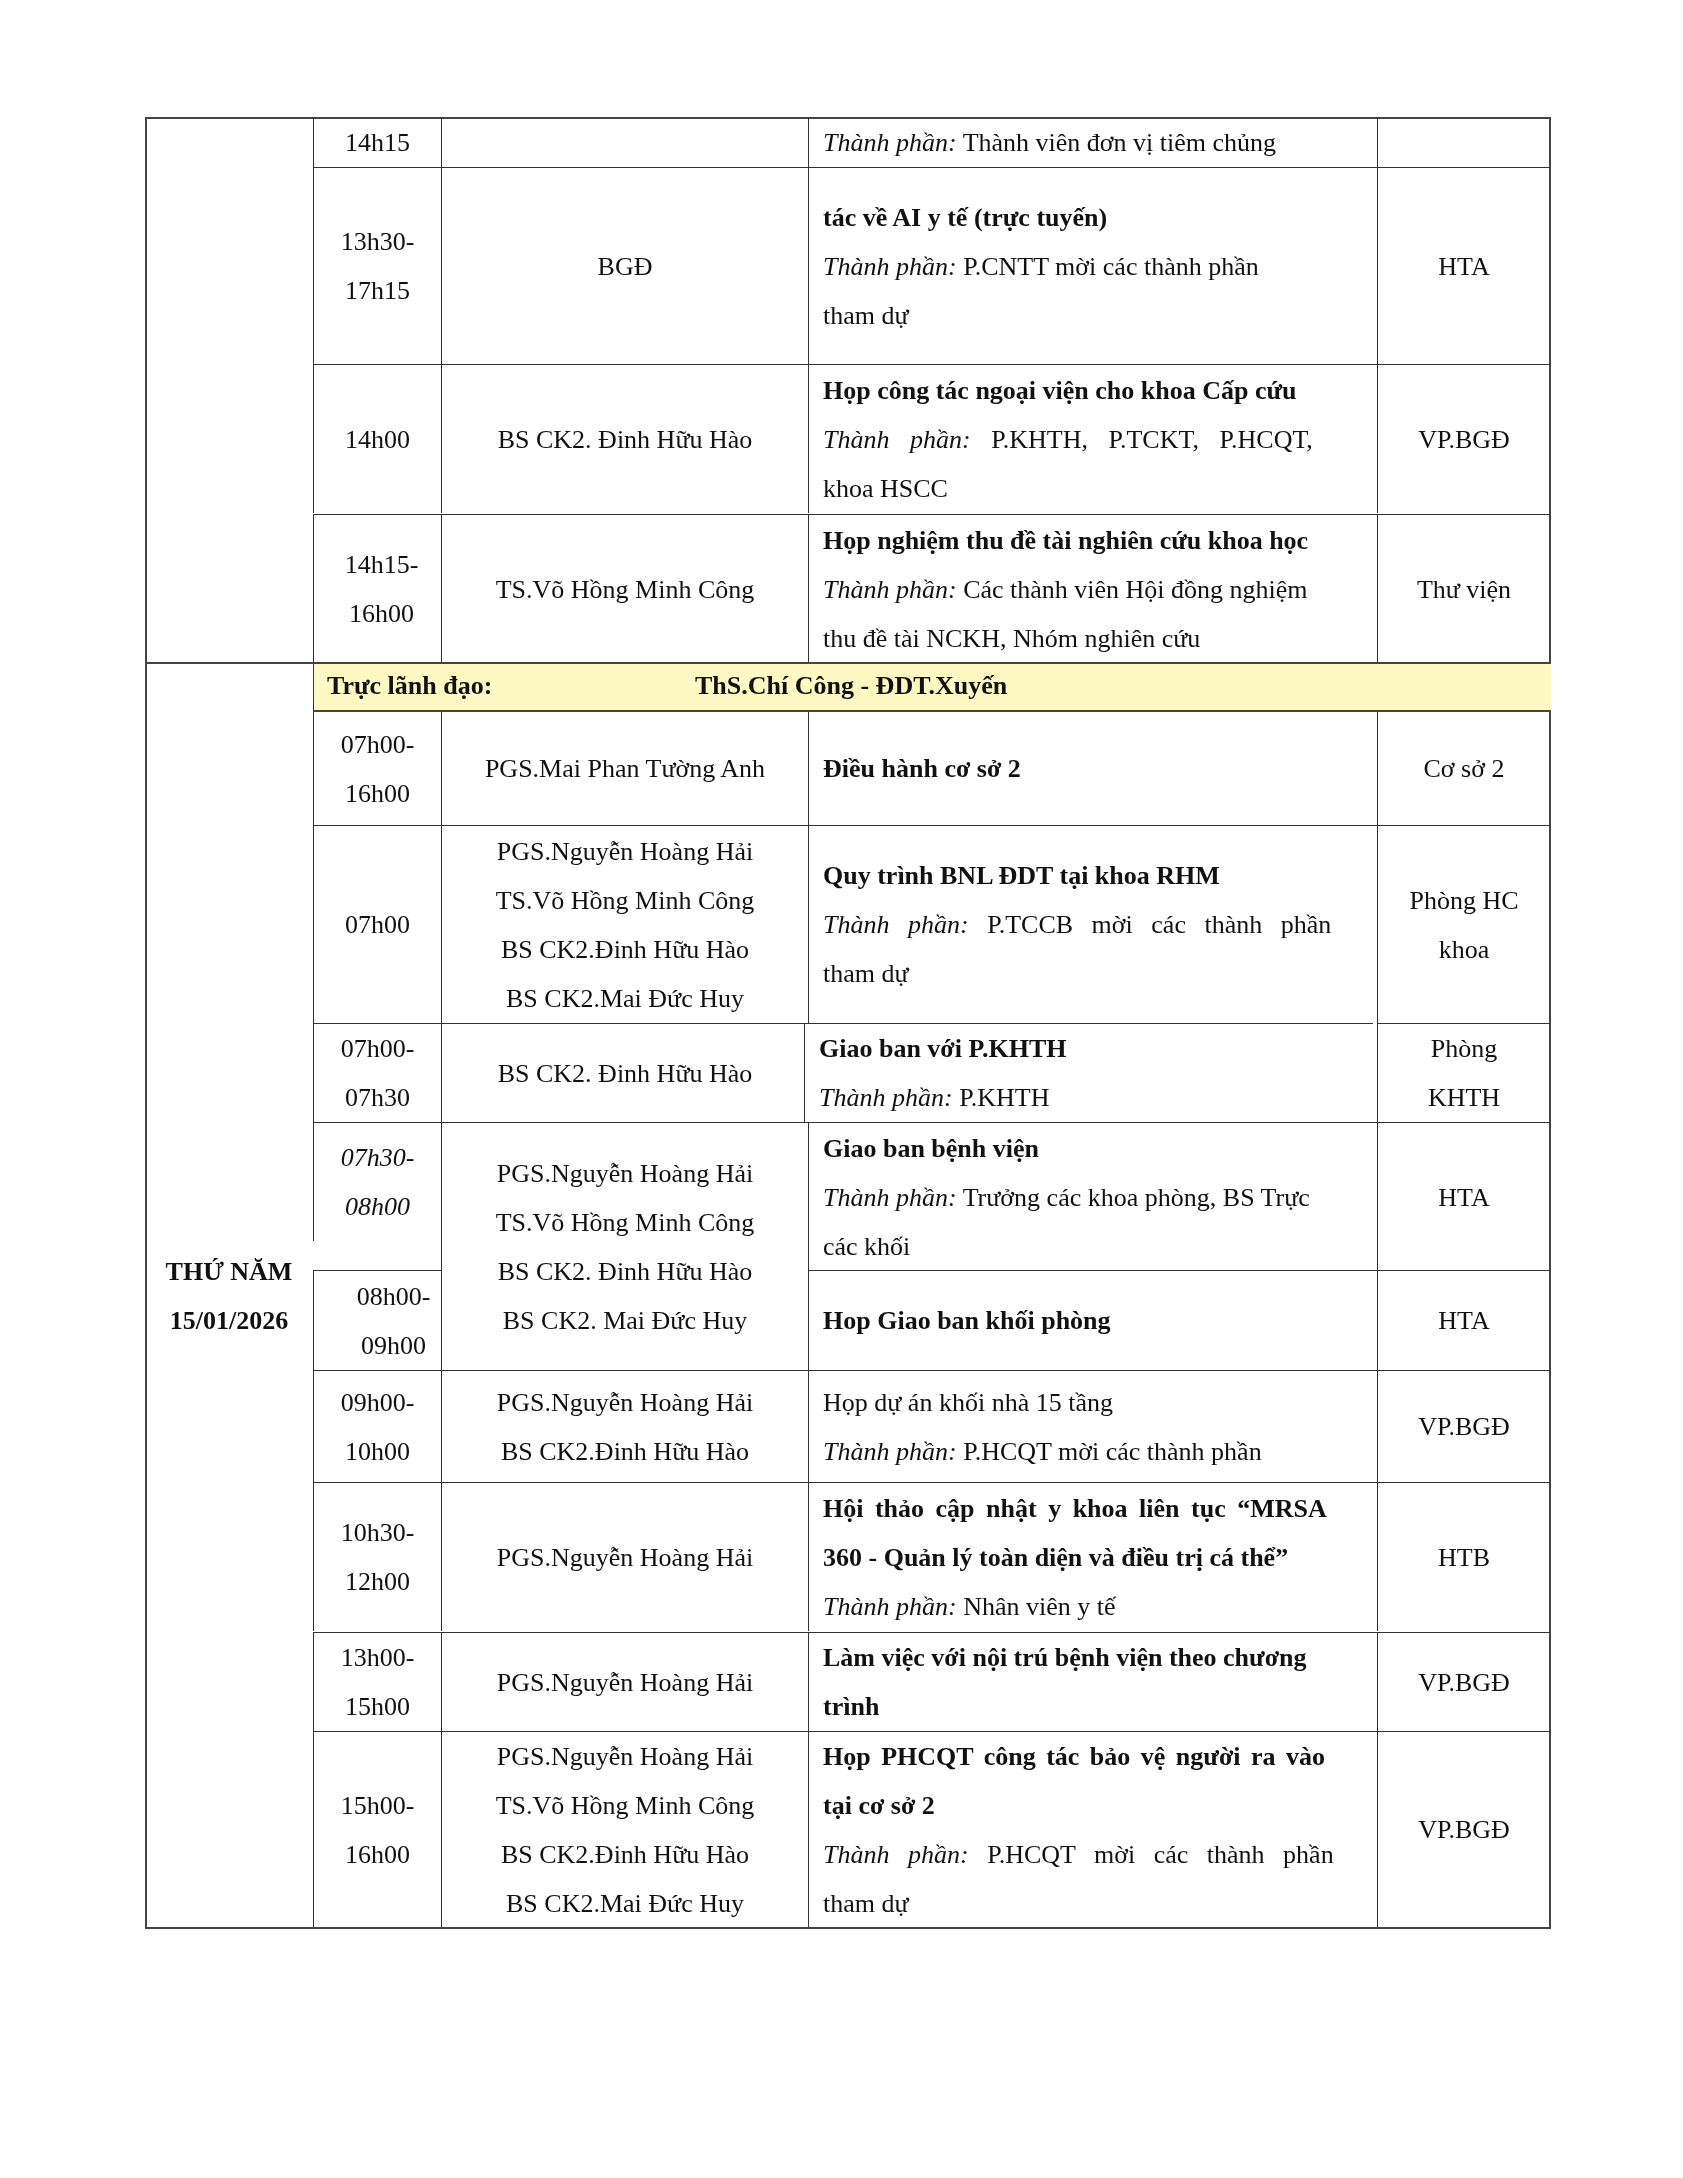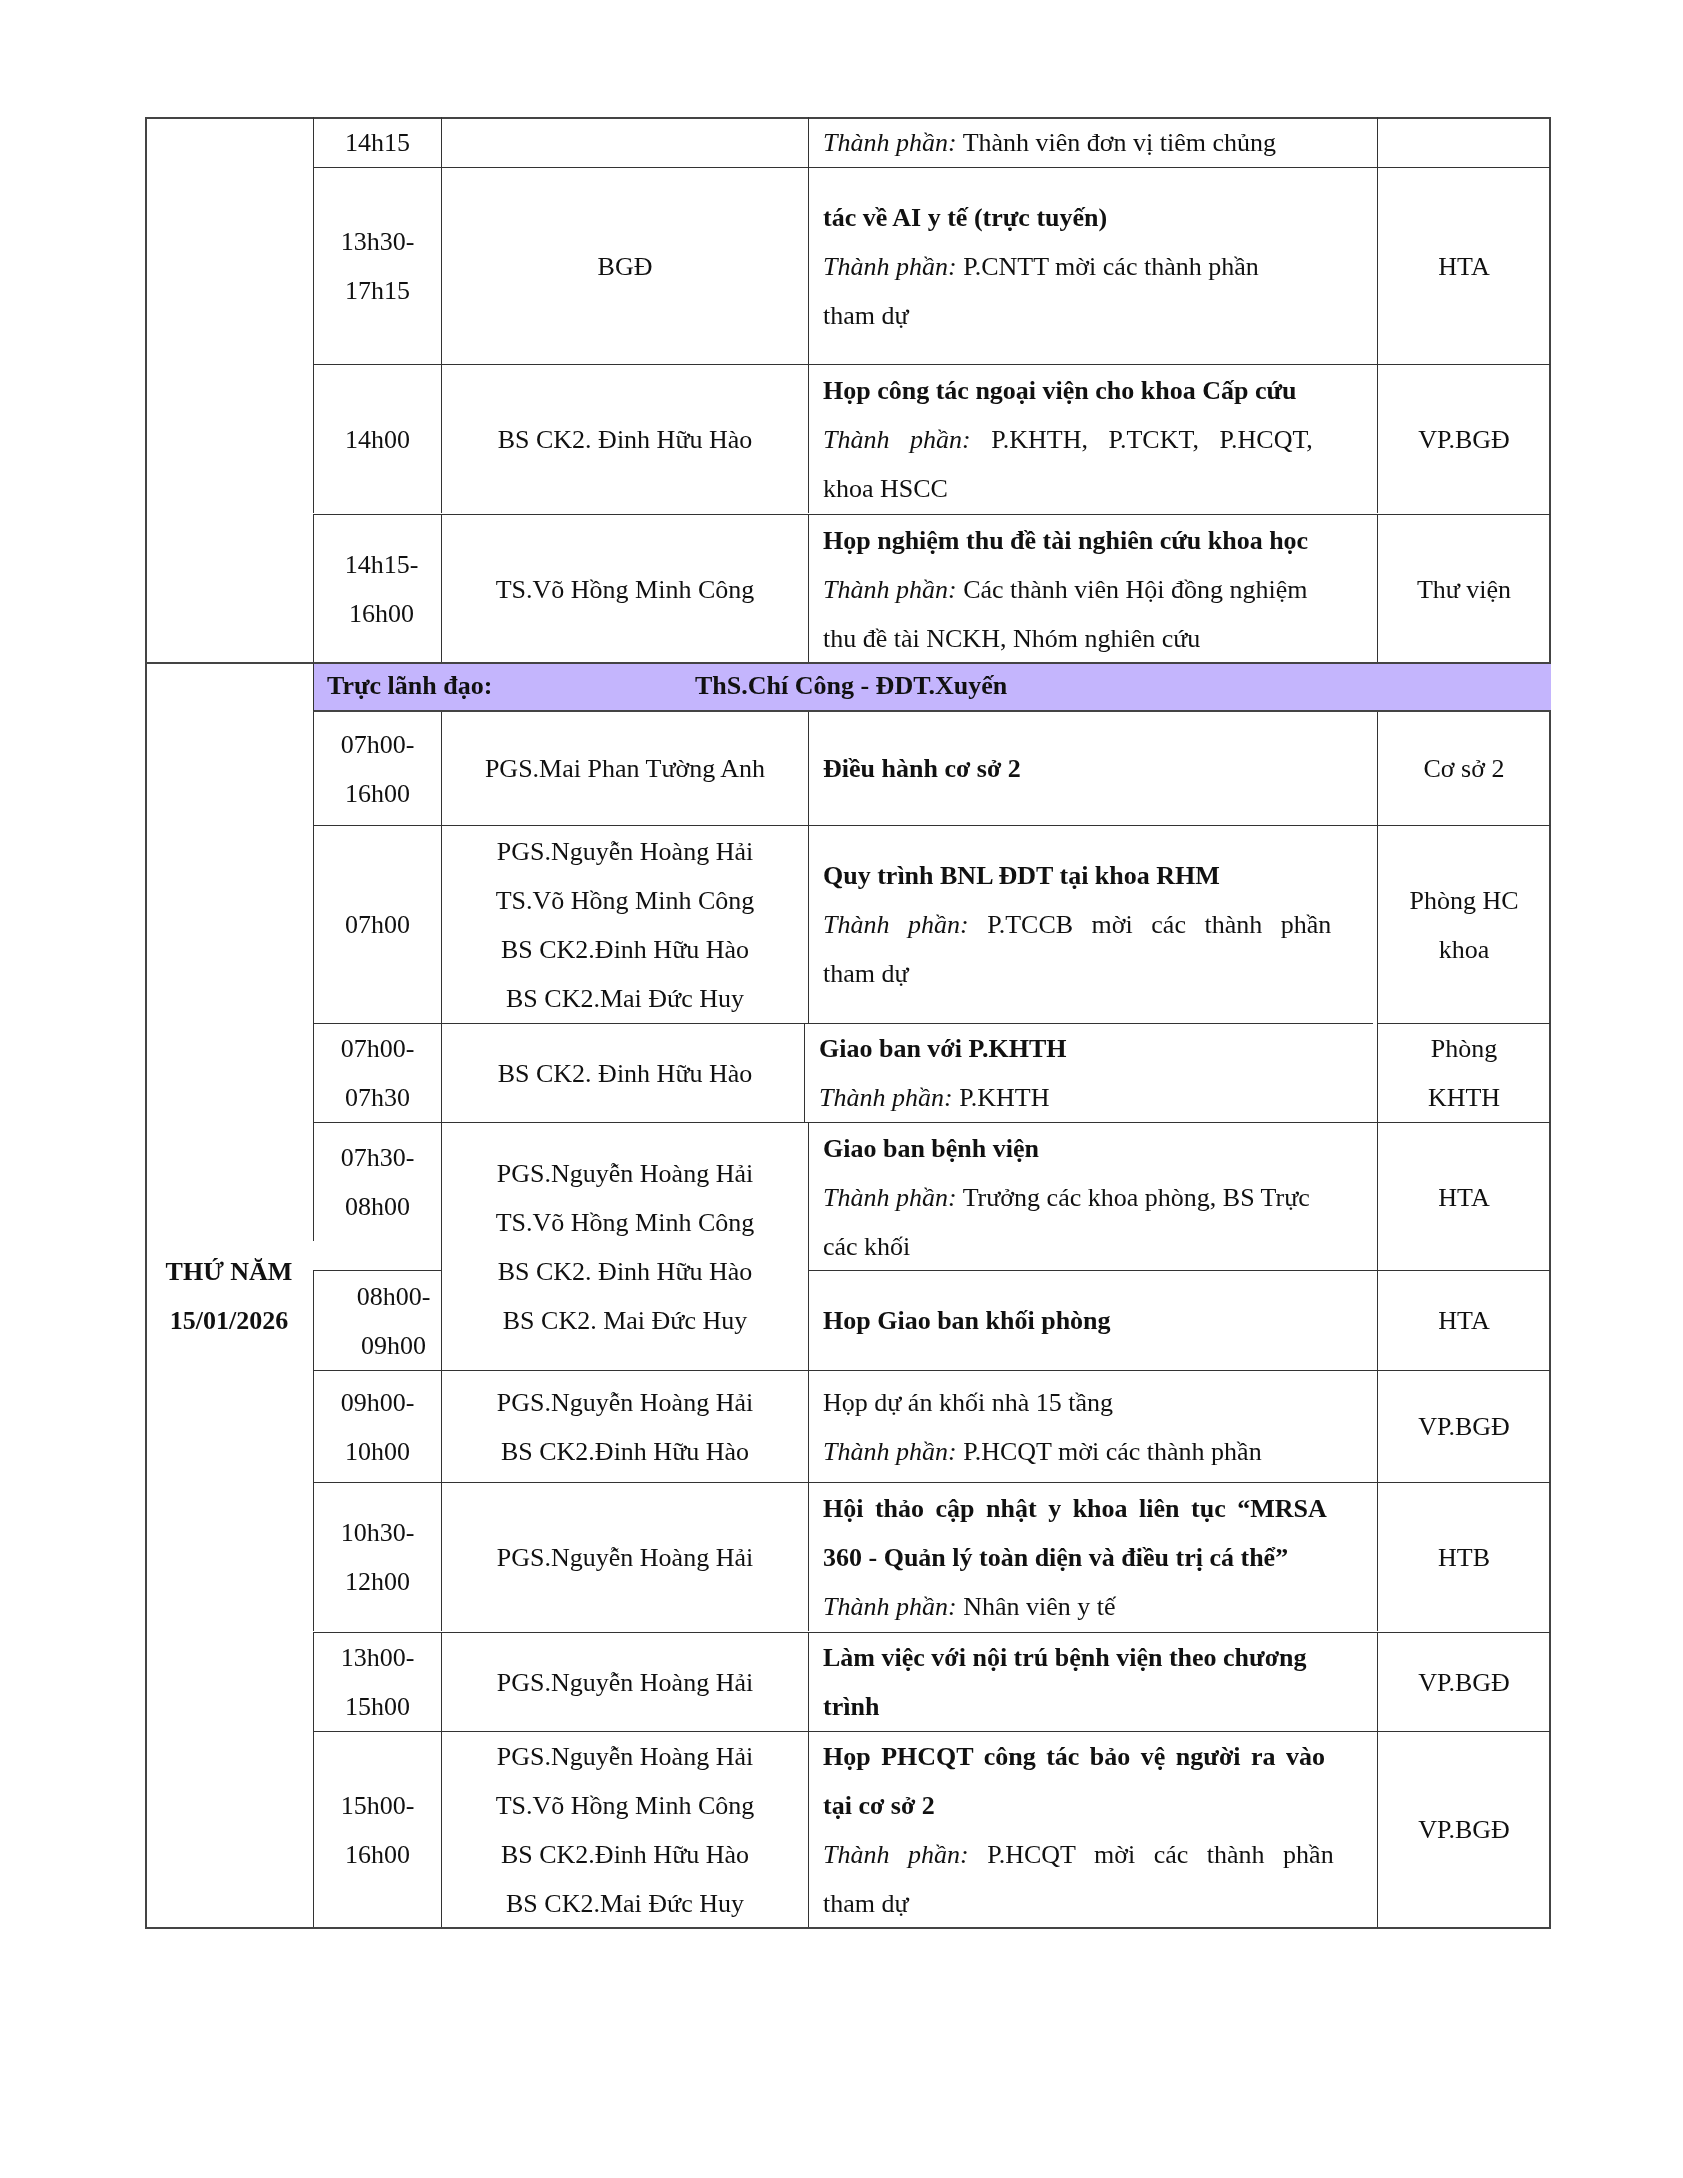--- a/index.html
+++ b/index.html
@@ -8,21 +8,21 @@
   .tbl { position:absolute; left:145px; top:117px; width:1406px; height:1812px;
          border:2px solid #444; box-sizing:border-box; }
   .cell { position:absolute; box-sizing:border-box; display:flex; flex-direction:column;
           justify-content:center; font-size:26px; line-height:49px; }
   .center { align-items:center; text-align:center; }
   .left { padding:0 14px 0 14px; text-align:justify; }
   .b-top { border-top:1.5px solid #333; }
   .b-left { border-left:1.5px solid #333; }
   .bold { font-weight:bold; }
   .it { font-style:italic; }
-  .hdr { background:#c4b5fd; border-top:2px solid #444; border-bottom:2px solid #444;
+  .hdr { background:#fef9c3; border-top:2px solid #444; border-bottom:2px solid #444;
          border-left:1.5px solid #333; font-weight:bold; font-size:26px; }
   .line { display:block; }
   .just { text-align:justify; text-align-last:left; }
 </style>
 </head>
 <body>
 
 <div class="tbl"></div>
 
 <div class="cell" style="left:145px;top:117px;width:168px;height:546px;"></div>
@@ -135,21 +135,21 @@
 </div>
 <div class="cell left b-left b-top" style="left:804px;top:1023px;width:569px;height:99px;">
   <span class="line bold">Giao ban với P.KHTH</span>
   <span class="line"><span class="it">Thành phần:</span> <span>P.KHTH</span></span>
 </div>
 <div class="cell center b-left b-top" style="left:1377px;top:1023px;width:173px;height:99px;">
   <span class="line">Phòng</span>
   <span class="line">KHTH</span>
 </div>
 
-<div class="cell center b-left b-top" style="left:313px;top:1122px;width:128px;height:119px;">
+<div class="cell center b-left b-top" style="left:313px;top:1122px;width:128px;height:119px;font-style:italic;">
   <span class="line">07h30-</span>
   <span class="line">08h00</span>
 </div>
 <div class="cell center b-left b-top" style="left:313px;top:1270px;width:128px;height:100px;padding-left:32px;">
   <span class="line">08h00-</span>
   <span class="line">09h00</span>
 </div>
 
 <div class="cell center b-left b-top" style="left:441px;top:1122px;width:367px;height:248px;">
   <span class="line">PGS.Nguyễn Hoàng Hải</span>

